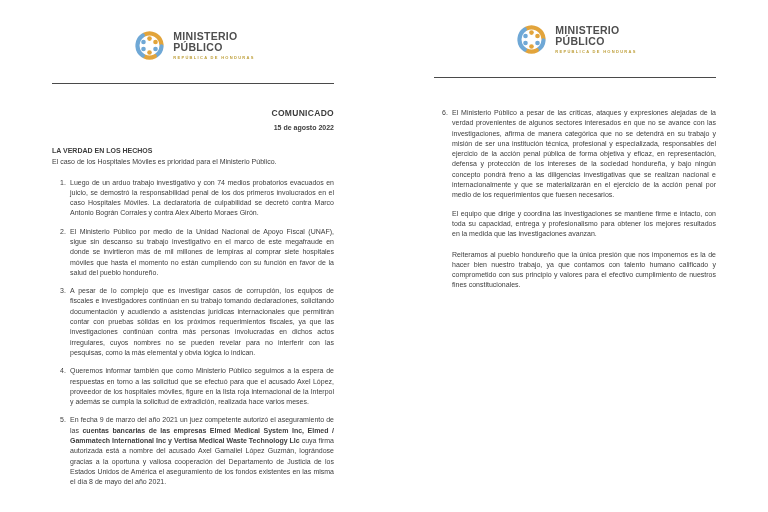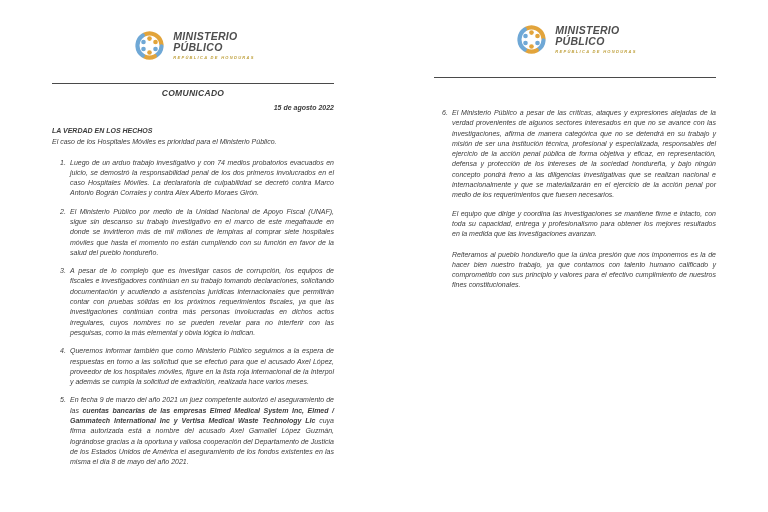--- a/index.html
+++ b/index.html
@@ -3,21 +3,21 @@
 <meta charset="utf-8">
 <style>
   html, body {
     margin: 0; padding: 0;
     width: 768px; height: 512px;
     background: #ffffff;
     overflow: hidden;
     font-family: "Liberation Sans", sans-serif;
     color: var(--text, #3d3d3d);
   }
-  .canvas { position: relative; width: 768px; height: 512px; background: #fff; font-style: italic; }
+  .canvas { position: relative; width: 768px; height: 512px; background: #fff; }
 
   .page { position: absolute; width: 282px; }
   .page-left  { left: 52px;  top: 20px; }
   .page-right { left: 434px; top: 14px; }
 
   .logo-row {
     display: flex; align-items: center; justify-content: center;
     margin-top: 7px; gap: 5px;
   }
   .logo-emblem { width: 37px; height: 37px; flex: 0 0 auto; }
@@ -31,22 +31,22 @@
     color: var(--logo-subtitle, #bfa03c); font-weight: bold;
     white-space: nowrap;
   }
 
   .rule {
     height: 0; border-top: 1.6px solid var(--rule, #4a4a4a);
     margin-top: 19px;
   }
 
   .doc-title {
-    text-align: center; font-weight: bold; font-size: 8.5px;
-    letter-spacing: 0.3px; margin-top: 4px;
+    text-align: right; font-weight: bold; font-size: 8.5px;
+    letter-spacing: 0.3px; margin-top: 24px;
   }
   .doc-date {
     text-align: right; font-weight: bold; font-size: 7px;
     margin-top: 6px;
   }
   .heading { font-weight: bold; font-size: 7px; margin-top: 16px; }
   .subheading { font-size: 7px; margin-top: 3.5px; }
 
   .list { margin-top: 13px; }
   .list.pg2 { margin-top: 30px; }

